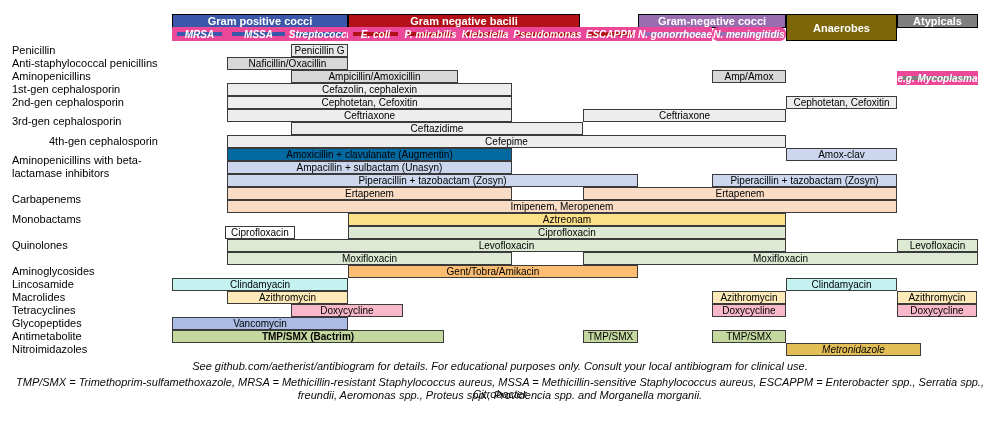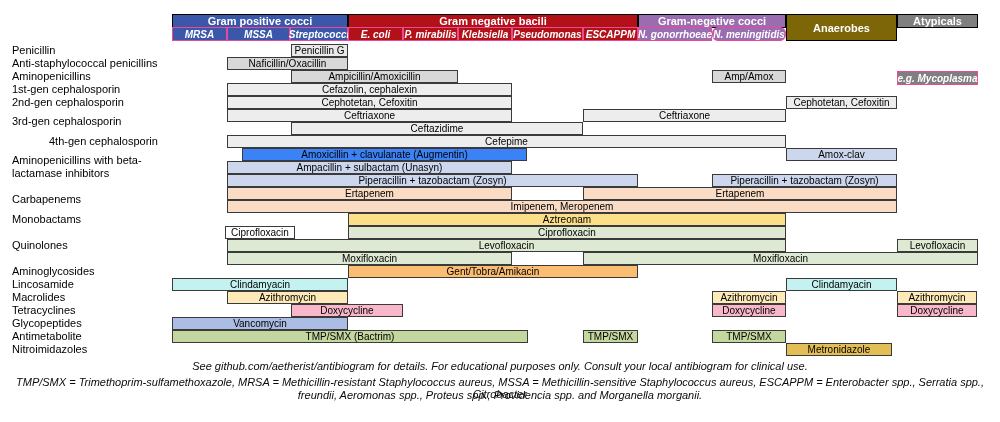--- a/index.html
+++ b/index.html
@@ -2,21 +2,21 @@
 <html><head>
 <meta charset="utf-8">
 <style>
   html,body{margin:0;padding:0;background:#fff;}
   .canvas{position:relative;width:1000px;height:422px;background:#ffffff;
           font-family:"Liberation Sans",sans-serif;overflow:hidden;}
   .hdr-title{position:absolute;top:14px;height:14px;box-sizing:border-box;border:1px solid #000;
              color:#fff;font-weight:bold;font-size:11px;display:flex;align-items:center;justify-content:center;
              white-space:nowrap;}
   .hdr-title.tall{height:27px;}
-  .hdr-sub{position:absolute;top:27px;height:14px;box-sizing:border-box;border:1px solid #ec4899;
+  .hdr-sub{position:absolute;top:27px;height:14px;box-sizing:border-box;border:5px solid #ec4899;
            color:#fff;font-weight:bold;font-style:italic;font-size:10px;
            display:flex;align-items:center;justify-content:center;white-space:nowrap;}
   .row-label{position:absolute;left:12px;font-size:11px;line-height:13px;color:#000;
              white-space:pre-line;}
   .bar{position:absolute;height:13px;box-sizing:border-box;border:1px solid #3a3a3a;
        display:flex;align-items:center;justify-content:center;
        font-size:10px;line-height:11px;color:#000;white-space:nowrap;overflow:hidden;}
   .footer-line{position:absolute;left:0;width:1000px;text-align:center;
                font-style:italic;color:#0a0a0a;}
   .f1{top:360px;font-size:11px;}
@@ -25,21 +25,21 @@
 </style>
 </head>
 <body>
 
 <div class="canvas">
   <div id="header">
       <div class="hdr-title" style="left: 172px; width: 176px; background: rgb(59, 87, 169);">Gram positive cocci</div>
       <div class="hdr-sub" style="left: 172px; width: 55px; background: rgb(59, 87, 169);">MRSA</div>
       <div class="hdr-sub" style="left: 227px; width: 63px; background: rgb(59, 87, 169);">MSSA</div>
       <div class="hdr-sub" style="left: 290px; width: 58px; background: rgb(59, 87, 169);">Streptococci</div>
-      <div class="hdr-title" style="left: 348px; width: 290px; background: rgb(177, 17, 23);">Gram negative bacili</div>
+      <div class="hdr-title" style="left: 348px; width: 232px; background: rgb(177, 17, 23);">Gram negative bacili</div>
       <div class="hdr-sub" style="left: 348px; width: 55px; background: rgb(177, 17, 23);">E. coli</div>
       <div class="hdr-sub" style="left: 403px; width: 55px; background: rgb(177, 17, 23);">P. mirabilis</div>
       <div class="hdr-sub" style="left: 458px; width: 54px; background: rgb(177, 17, 23);">Klebsiella</div>
       <div class="hdr-sub" style="left: 512px; width: 71px; background: rgb(177, 17, 23);">Pseudomonas</div>
       <div class="hdr-sub" style="left: 583px; width: 55px; background: rgb(177, 17, 23);">ESCAPPM</div>
       <div class="hdr-title" style="left: 638px; width: 148px; background: rgb(154, 108, 176);">Gram-negative cocci</div>
       <div class="hdr-sub" style="left: 638px; width: 74px; background: rgb(154, 108, 176);">N. gonorrhoeae</div>
       <div class="hdr-sub" style="left: 712px; width: 74px; background: rgb(154, 108, 176); border-radius: 6px;">N. meningitidis</div>
       <div class="hdr-title tall" style="left: 786px; width: 111px; background: rgb(125, 102, 8);">Anaerobes</div>
       <div class="hdr-title" style="left: 897px; width: 81px; background: rgb(127, 127, 127);">Atypicals</div>
@@ -71,21 +71,21 @@
       <div class="bar" style="top: 57px; left: 227px; width: 121px; background: rgb(216, 216, 216);">Naficillin/Oxacillin</div>
       <div class="bar" style="top: 70px; left: 291px; width: 167px; background: rgb(216, 216, 216);">Ampicillin/Amoxicillin</div>
       <div class="bar" style="top: 70px; left: 712px; width: 74px; background: rgb(216, 216, 216);">Amp/Amox</div>
       <div class="bar" style="top: 83px; left: 227px; width: 285px; background: rgb(237, 237, 237);">Cefazolin, cephalexin</div>
       <div class="bar" style="top: 96px; left: 227px; width: 285px; background: rgb(237, 237, 237);">Cephotetan, Cefoxitin</div>
       <div class="bar" style="top: 96px; left: 786px; width: 111px; background: rgb(237, 237, 237);">Cephotetan, Cefoxitin</div>
       <div class="bar" style="top: 109px; left: 227px; width: 285px; background: rgb(237, 237, 237);">Ceftriaxone</div>
       <div class="bar" style="top: 109px; left: 583px; width: 203px; background: rgb(237, 237, 237);">Ceftriaxone</div>
       <div class="bar" style="top: 122px; left: 291px; width: 292px; background: rgb(237, 237, 237);">Ceftazidime</div>
       <div class="bar" style="top: 135px; left: 227px; width: 559px; background: rgb(237, 237, 237);">Cefepime</div>
-      <div class="bar" style="top: 148px; left: 242px; width: 285px; background: #3b82f6;">Amoxicillin + clavulanate (Augmentin)</div>
+      <div class="bar" style="top: 148px; left: 227px; width: 285px; background: #0369a1;">Amoxicillin + clavulanate (Augmentin)</div>
       <div class="bar" style="top: 148px; left: 786px; width: 111px; background: rgb(204, 215, 238);">Amox-clav</div>
       <div class="bar" style="top: 161px; left: 227px; width: 285px; background: rgb(204, 215, 238);">Ampacillin + sulbactam (Unasyn)</div>
       <div class="bar" style="top: 161px; left: 786px; width: 111px; background: rgb(204, 215, 238); margin-top: 28px;">Amp-sul</div>
       <div class="bar" style="top: 174px; left: 227px; width: 411px; background: rgb(204, 215, 238);">Piperacillin + tazobactam (Zosyn)</div>
       <div class="bar" style="top: 174px; left: 712px; width: 185px; background: rgb(204, 215, 238);">Piperacillin + tazobactam (Zosyn)</div>
       <div class="bar" style="top: 187px; left: 227px; width: 285px; background: rgb(250, 220, 196);">Ertapenem</div>
       <div class="bar" style="top: 187px; left: 583px; width: 314px; background: rgb(250, 220, 196);">Ertapenem</div>
       <div class="bar" style="top: 200px; left: 227px; width: 670px; background: rgb(250, 220, 196);">Imipenem, Meropenem</div>
       <div class="bar" style="top: 213px; left: 348px; width: 438px; background: rgb(251, 224, 137);">Aztreonam</div>
       <div class="bar" style="top: 226px; left: 225px; width: 70px; background: rgb(255, 255, 255);">Ciprofloxacin</div>
@@ -97,21 +97,21 @@
       <div class="bar" style="top: 265px; left: 348px; width: 290px; background: rgb(250, 189, 114);">Gent/Tobra/Amikacin</div>
       <div class="bar" style="top: 278px; left: 172px; width: 176px; background: rgb(196, 242, 240);">Clindamyacin</div>
       <div class="bar" style="top: 278px; left: 786px; width: 111px; background: rgb(196, 242, 240);">Clindamyacin</div>
       <div class="bar" style="top: 291px; left: 227px; width: 121px; background: rgb(253, 234, 184);">Azithromycin</div>
       <div class="bar" style="top: 291px; left: 712px; width: 74px; background: rgb(253, 234, 184);">Azithromycin</div>
       <div class="bar" style="top: 291px; left: 897px; width: 80px; background: rgb(253, 234, 184);">Azithromycin</div>
       <div class="bar" style="top: 304px; left: 291px; width: 112px; background: rgb(248, 184, 201);">Doxycycline</div>
       <div class="bar" style="top: 304px; left: 712px; width: 74px; background: rgb(248, 184, 201);">Doxycycline</div>
       <div class="bar" style="top: 304px; left: 897px; width: 80px; background: rgb(248, 184, 201);">Doxycycline</div>
       <div class="bar" style="top: 317px; left: 172px; width: 176px; background: rgb(171, 189, 228);">Vancomycin</div>
-      <div class="bar" style="top: 330px; left: 172px; width: 356px; background: rgb(196, 215, 159);">TMP/SMX (Bactrim)</div>
+      <div class="bar" style="top: 330px; left: 172px; width: 272px; background: rgb(196, 215, 159); font-weight: bold;">TMP/SMX (Bactrim)</div>
       <div class="bar" style="top: 330px; left: 583px; width: 55px; background: rgb(196, 215, 159);">TMP/SMX</div>
       <div class="bar" style="top: 330px; left: 712px; width: 74px; background: rgb(196, 215, 159);">TMP/SMX</div>
-      <div class="bar" style="top: 343px; left: 786px; width: 106px; background: rgb(227, 190, 87);">Metronidazole</div>
+      <div class="bar" style="top: 343px; left: 786px; width: 135px; background: rgb(227, 190, 87); font-style: italic;">Metronidazole</div>
     </div>
   <div class="footer-line f1">See github.com/aetherist/antibiogram for details. For educational purposes only. Consult your local antibiogram for clinical use.</div>
   <div class="footer-line f2">TMP/SMX = Trimethoprim-sulfamethoxazole, MRSA = Methicillin-resistant Staphylococcus aureus, MSSA = Methicillin-sensitive Staphylococcus aureus, ESCAPPM = Enterobacter spp., Serratia spp., Citrobacter</div>
   <div class="footer-line f3">freundii, Aeromonas spp., Proteus spp., Providencia spp. and Morganella morganii.</div>
 </div>
 
 </body></html>

